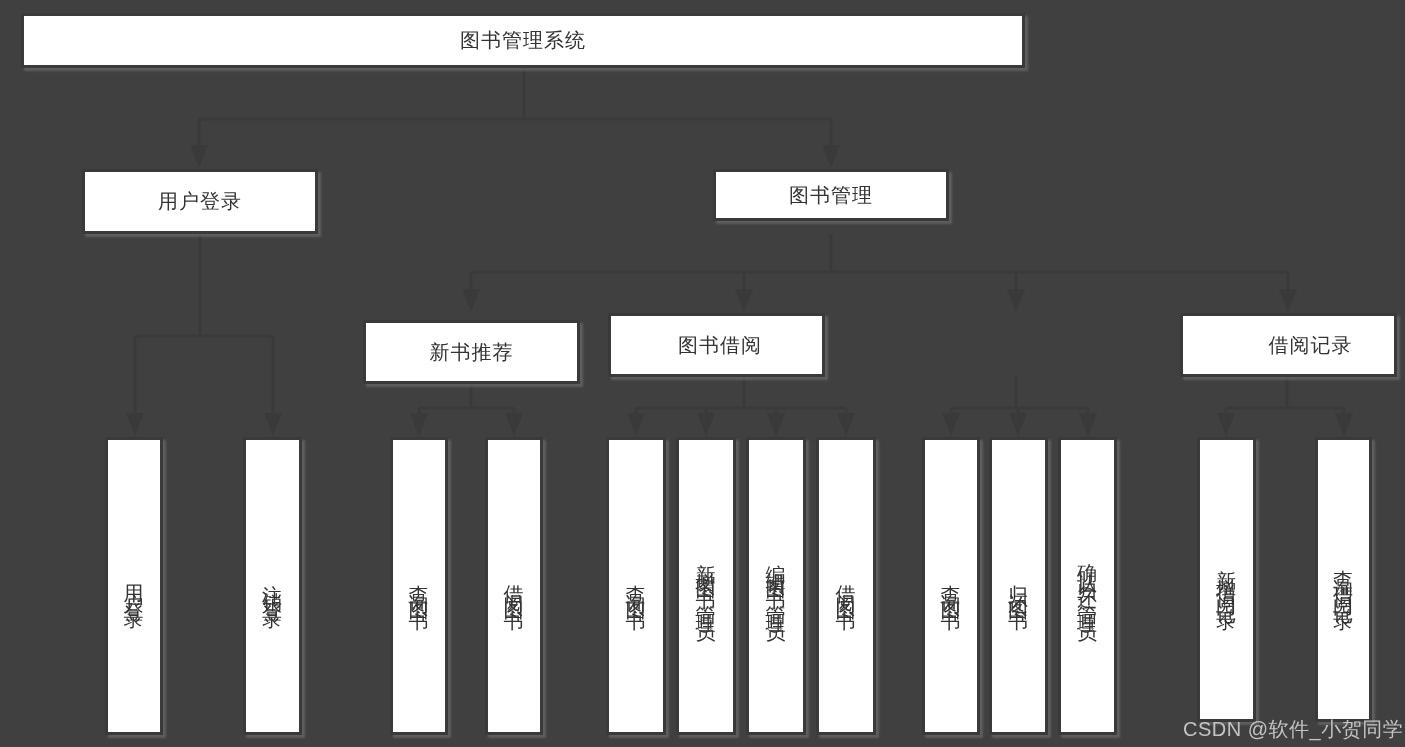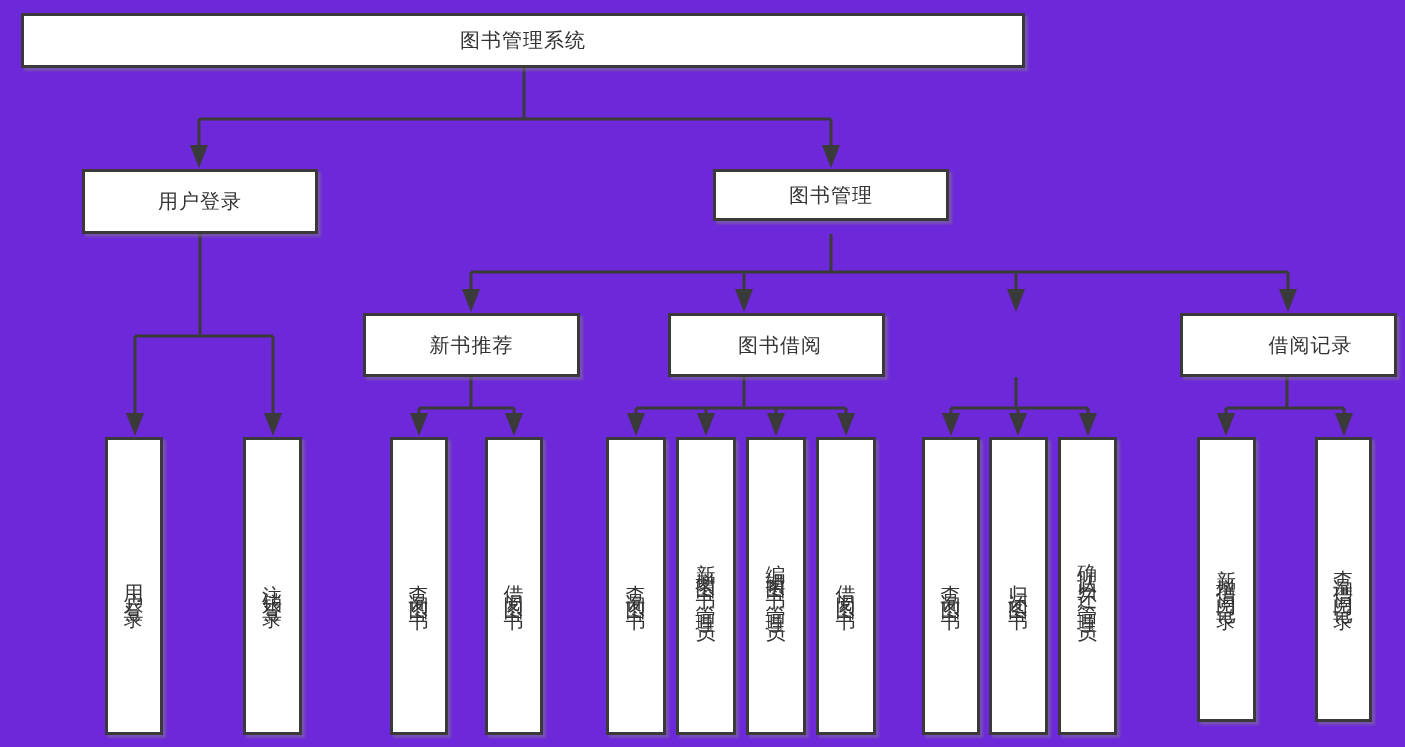--- a/index.html
+++ b/index.html
@@ -4,21 +4,21 @@
 <style>
   :root{
     --line:#3a3a3a;
     --text:#333333;
     --wm:#c3c3c3;
   }
   html,body{margin:0;padding:0;background:#ffffff;}
   .canvas{
     position:relative;
     width:1405px;height:747px;
-    background:#6d28d9;
+    background:#404040;
     font-family:"Liberation Sans","DejaVu Sans",sans-serif;
     overflow:hidden;
   }
   .wires{position:absolute;left:0;top:0;z-index:1;}
   .node{
     position:absolute;
     box-sizing:border-box;
     border:3px solid var(--line);
     background:#ffffff;
     box-shadow:3px 3px 2px rgba(130,130,130,.45);
@@ -87,36 +87,37 @@
       <polygon points="1217,413 1235,413 1226,436"></polygon>
       <polygon points="1335,413 1353,413 1344,436"></polygon>
     </g>
   </svg>
 
   <div class="node hnode" style="left:21px;top:13px;width:1004px;height:55px;">图书管理系统</div>
 
   <div class="node hnode" style="left:82px;top:169px;width:236px;height:65px;">用户登录</div>
   <div class="node hnode" style="left:713px;top:169px;width:236px;height:52px;">图书管理</div>
 
-  <div class="node hnode" style="left:363px;top:313px;width:217px;height:64px;">新书推荐</div>
-  <div class="node hnode" style="left:668px;top:313px;width:217px;height:64px;padding-left:7px;">图书借阅</div>
+  <div class="node hnode" style="left:363px;top:320px;width:217px;height:64px;">新书推荐</div>
+  <div class="node hnode" style="left:608px;top:313px;width:217px;height:64px;padding-left:7px;">图书借阅</div>
   <div class="node hnode" style="left:1180px;top:313px;width:217px;height:64px;padding-left:44px;">借阅记录</div>
 
   <div class="node vnode" style="left:105px;top:437px;width:58px;height:298px;">用户登录</div>
   <div class="node vnode" style="left:243px;top:437px;width:59px;height:298px;">注销登录</div>
 
   <div class="node vnode" style="left:390px;top:437px;width:58px;height:298px;">查询图书</div>
   <div class="node vnode" style="left:485px;top:437px;width:58px;height:298px;">借阅图书</div>
 
   <div class="node vnode" style="left:606px;top:437px;width:60px;height:298px;">查询图书</div>
   <div class="node vnode" style="left:676px;top:437px;width:60px;height:298px;">新增图书（管理员）</div>
   <div class="node vnode" style="left:746px;top:437px;width:60px;height:298px;">编辑图书（管理员）</div>
   <div class="node vnode" style="left:816px;top:437px;width:60px;height:298px;">借阅图书</div>
 
   <div class="node vnode" style="left:922px;top:437px;width:58px;height:298px;">查询图书</div>
   <div class="node vnode" style="left:989px;top:437px;width:59px;height:298px;">归还图书</div>
   <div class="node vnode" style="left:1058px;top:437px;width:59px;height:298px;">确认归还（管理员）</div>
 
   <div class="node vnode" style="left:1197px;top:437px;width:59px;height:285px;">新增借阅记录</div>
   <div class="node vnode" style="left:1315px;top:437px;width:57px;height:285px;">查询借阅记录</div>
 
+  <div class="watermark">CSDN @软件_小贺同学</div>
 
 </div>
 
 </body></html>

